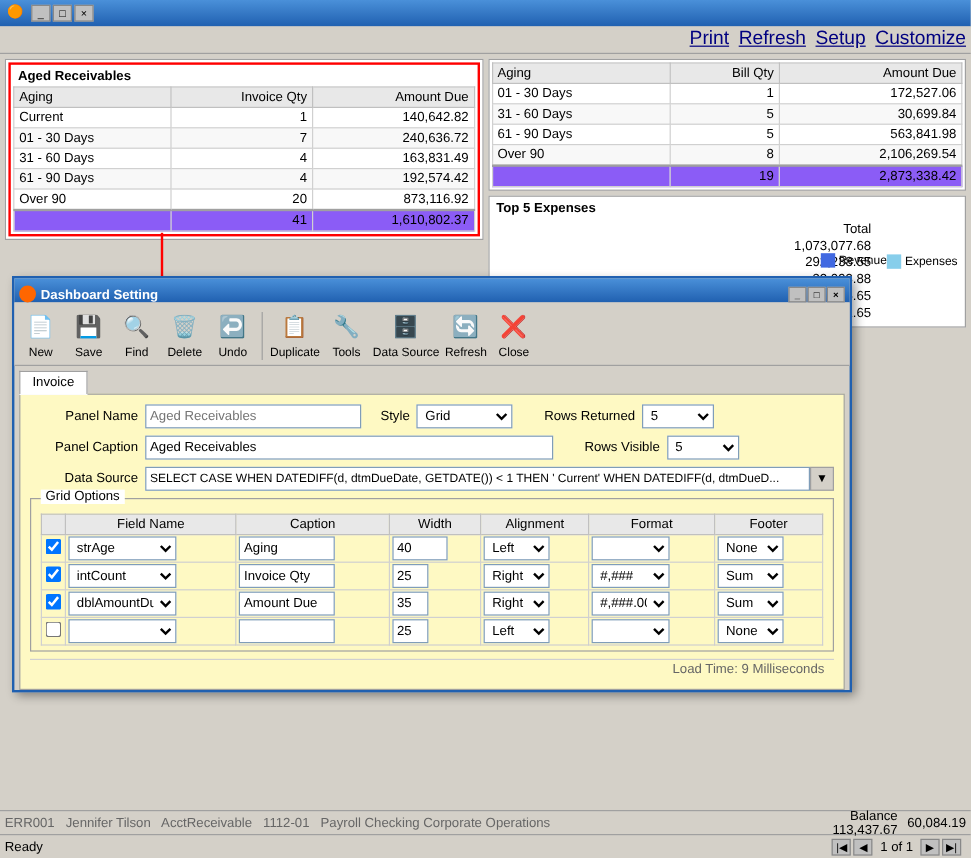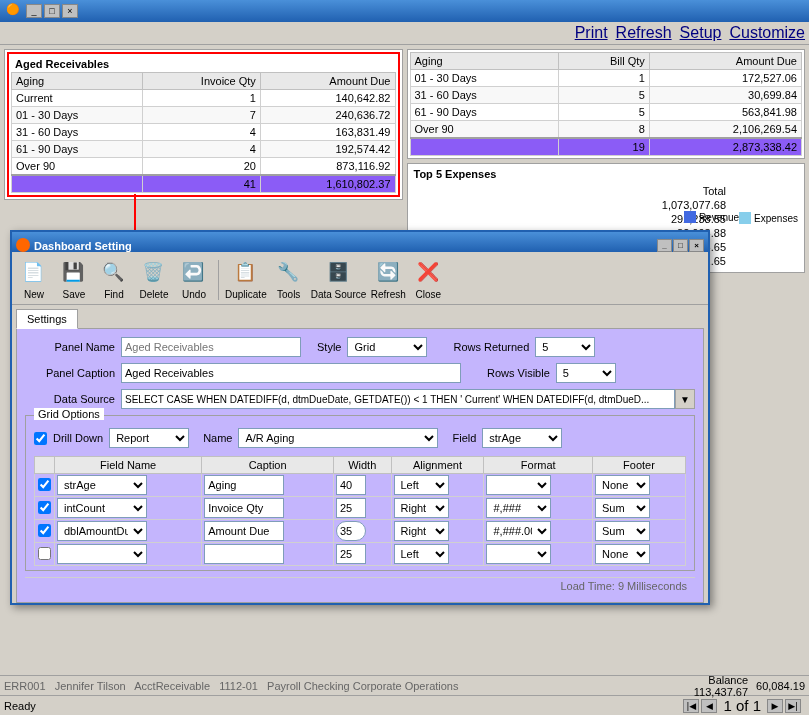--- a/index.html
+++ b/index.html
@@ -115,21 +115,21 @@
       background: #d4d0c8;
       border: 1px solid #a0a0a0;
       border-bottom: none;
       cursor: pointer;
       font-size: 11px;
     }
     .tab.active { background: white; border-bottom: 1px solid white; margin-bottom: -1px; z-index: 1; }
 
     
     .settings-content {
-      background: #c4b5fd;
+      background: #fef9c3;
       border: 1px solid #a0a0a0;
       margin: 0 4px;
       padding: 8px;
     }
 
     .form-row { display: flex; align-items: center; margin-bottom: 6px; gap: 6px; }
     .form-label { width: 90px; text-align: right; font-size: 11px; }
     .form-input {
       height: 20px; border: 1px solid #7f9db9; background: white; padding: 0 3px; font-size: 11px;
     }
@@ -386,21 +386,21 @@
       <div class="tool-icon">🔄</div>
       <span class="tool-label">Refresh</span>
     </div>
     <div class="tool-btn">
       <div class="tool-icon">❌</div>
       <span class="tool-label">Close</span>
     </div>
   </div>
 
   <div class="tab-bar">
-    <div class="tab active">Settings</div>
+    <div class="tab active">Invoice</div>
   </div>
 
   <div class="settings-content">
 
     <div class="form-row">
       <span class="form-label">Panel Name</span>
       <input class="form-input wide" type="text" style="width: 180px; color: rgb(153, 153, 153);" placeholder="Aged Receivables">
       <span style="margin-left:10px;">Style</span>
       <select class="form-select medium">
         <option>Grid</option>
@@ -423,35 +423,20 @@
     <div class="form-row">
       <span class="form-label">Data Source</span>
       <div style="flex:1; display:flex;">
         <input class="form-input" type="text" style="flex: 1 1 0%; font-size: 10px;" value="SELECT CASE WHEN DATEDIFF(d, dtmDueDate, GETDATE()) &lt; 1 THEN ' Current' WHEN DATEDIFF(d, dtmDueD...">
         <button style="height:20px; padding:0 4px; font-size:10px; border:1px solid #a0a0a0; background:#d4d0c8; cursor:pointer;">▼</button>
       </div>
     </div>
 
     <div class="group-box">
       <span class="group-box-title">Grid Options</span>
-      <div class="form-row" style="margin-top:8px;">
-        <input type="checkbox" checked="" style="">
-        <span>Drill Down</span>
-        <select class="form-select medium">
-          <option>Report</option>
-        </select>
-        <span style="margin-left:8px;">Name</span>
-        <select class="form-select" style="width:200px;">
-          <option>A/R Aging</option>
-        </select>
-        <span style="margin-left:8px;">Field</span>
-        <select class="form-select medium">
-          <option>strAge</option>
-        </select>
-      </div>
 
       <table class="col-grid">
         <thead>
           <tr>
             <th class="check-cell"></th>
             <th>Field Name</th>
             <th>Caption</th>
             <th>Width</th>
             <th>Alignment</th>
             <th>Format</th>
@@ -459,41 +444,41 @@
           </tr>
         </thead>
         <tbody>
 
           <tr>
             <td class="check-cell"><input type="checkbox" checked="" style=""></td>
             <td>
               <select class="form-select" style="width:90px;"><option>strAge</option></select>
             </td>
             <td><input class="form-input" style="width: 80px;" value="Aging"></td>
-            <td><input class="form-input" style="width: 30px;" value="40"></td>
+            <td><input class="form-input" style="width: 46px;" value="40"></td>
             <td><select class="form-select" style="width:55px;"><option>Left</option></select></td>
             <td><select class="form-select" style="width:65px;"><option></option></select></td>
             <td><select class="form-select" style="width:55px;"><option>None</option></select></td>
           </tr>
 
           <tr>
             <td class="check-cell"><input type="checkbox" checked="" style=""></td>
             <td><select class="form-select" style="width:90px;"><option>intCount</option></select></td>
             <td><input class="form-input" style="width: 80px;" value="Invoice Qty"></td>
             <td><input class="form-input" style="width: 30px;" value="25"></td>
             <td><select class="form-select" style="width:55px;"><option>Right</option></select></td>
             <td><select class="form-select" style="width:65px;"><option>#,###</option></select></td>
             <td><select class="form-select" style="width:55px;"><option>Sum</option></select></td>
           </tr>
 
           <tr>
             <td class="check-cell"><input type="checkbox" checked="" style=""></td>
             <td><select class="form-select" style="width:90px;"><option>dblAmountDue</option></select></td>
             <td><input class="form-input" style="width: 80px;" value="Amount Due"></td>
-            <td><input class="form-input" style="width: 30px; border-radius: 10px;" value="35"></td>
+            <td><input class="form-input" style="width: 30px;" value="35"></td>
             <td><select class="form-select" style="width:55px;"><option>Right</option></select></td>
             <td><select class="form-select" style="width:65px;"><option>#,###.00</option></select></td>
             <td><select class="form-select" style="width:55px;"><option>Sum</option></select></td>
           </tr>
 
           <tr>
             <td class="check-cell"><input type="checkbox" style=""></td>
             <td><select class="form-select" style="width:90px;"><option></option></select></td>
             <td><input class="form-input" style="width: 80px;" value=""></td>
             <td><input class="form-input" style="width: 30px;" value="25"></td>
@@ -508,21 +493,21 @@
     <div class="load-time-bar">Load Time: 9 Milliseconds</div>
   </div>
 </div>
 
 <div class="status-bar">
   <span>Ready</span>
   <div style="flex:1;"></div>
   <div style="display:flex; align-items:center; gap:2px; margin-right:4px;">
     <div class="nav-btn">|◀</div>
     <div class="nav-btn">◀</div>
-    <span style="font-size:15px; padding:0 4px;">1 of 1</span>
+    <span style="font-size:11px; padding:0 4px;">1 of 1</span>
     <div class="nav-btn">▶</div>
     <div class="nav-btn">▶|</div>
   </div>
 </div>
 
 <div style="position:absolute; bottom:20px; left:0; right:0; height:20px; background:#d4d0c8; border-top:1px solid #a0a0a0; display:flex; align-items:center; padding:0 4px; font-size:10px;">
   <span style="color:#666;">ERR001 &nbsp; Jennifer Tilson &nbsp; AcctReceivable &nbsp; 1112-01 &nbsp; Payroll Checking Corporate Operations</span>
   <div style="flex:1;"></div>
   <div style="text-align:right; display:flex; flex-direction:column;">
     <span style="font-weight:normal;">Balance</span>

